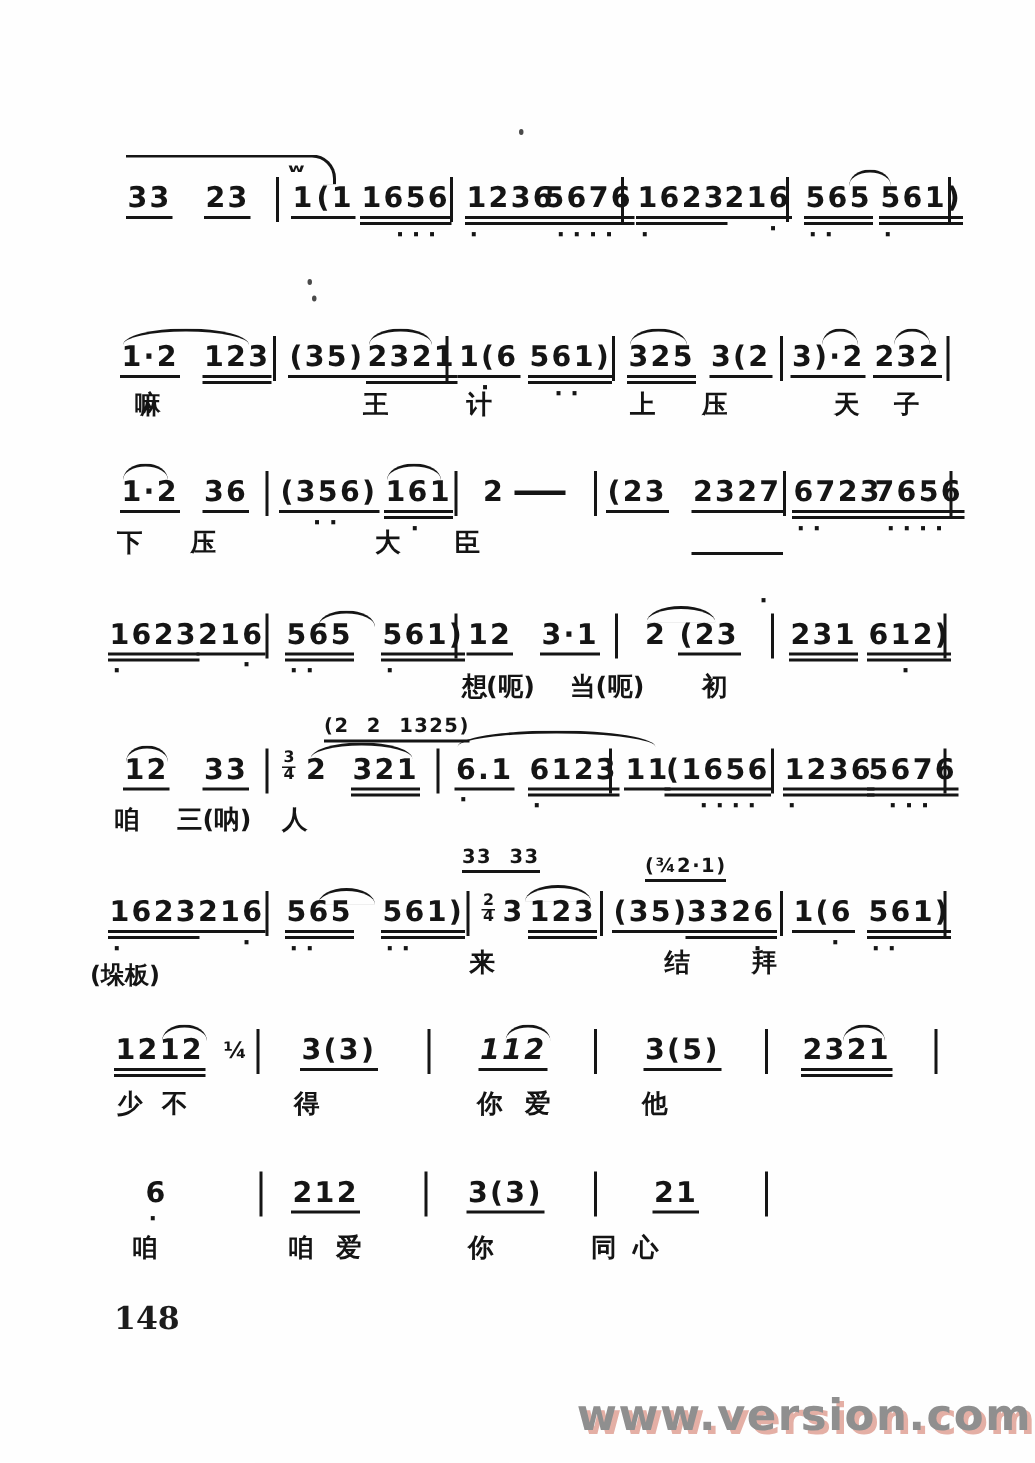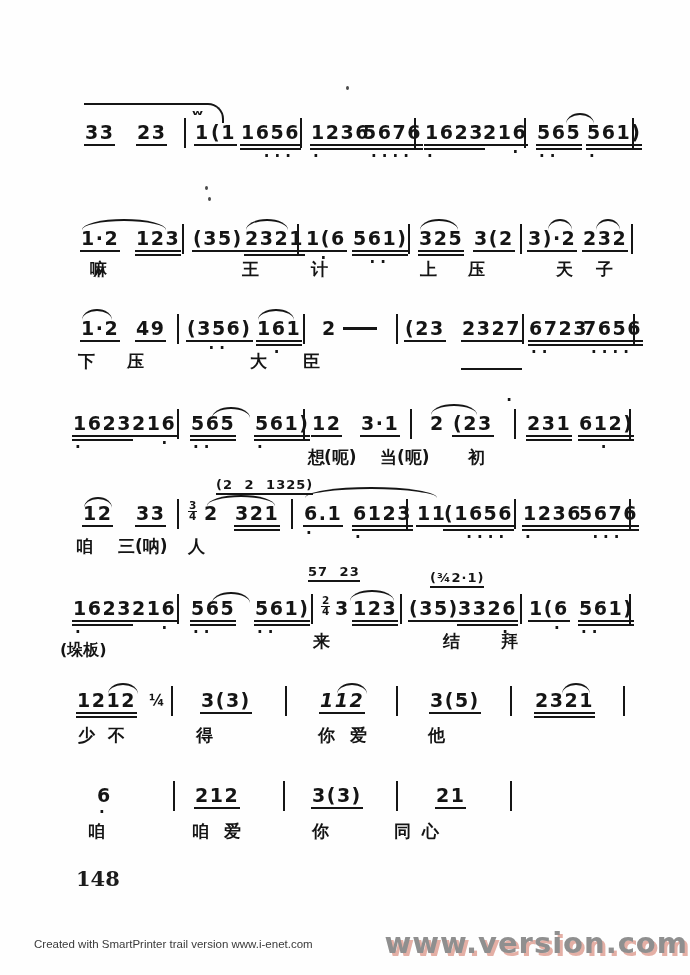--- a/index.html
+++ b/index.html
@@ -146,21 +146,21 @@
       <div class="lyric" style="left: 242px; top: 258px;">王</div>
       <div class="lyric" style="left: 311px; top: 258px;">计</div>
       <div class="lyric" style="left: 420px; top: 258px;">上</div>
       <div class="lyric" style="left: 468px; top: 258px;">压</div>
       <div class="lyric" style="left: 556px; top: 258px;">天</div>
       <div class="lyric" style="left: 596px; top: 258px;">子</div>
       <div class="note u1" style="left: 80px; top: 318px;">
         <div class="tx">1·2</div>
       </div>
       <div class="note u1" style="left: 135px; top: 318px;">
-        <div class="tx">49</div>
+        <div class="tx">36</div>
       </div>
       <div class="bar" style="left: 177px; top: 314px; height: 30px;"></div>
       <div class="note u1" style="left: 186px; top: 318px;">
         <div class="tx">(356)</div>
         <div class="dots">··</div>
       </div>
       <div class="note u2" style="left: 256px; top: 318px;">
         <div class="tx">161</div>
         <div class="l2"></div>
         <div class="dots">·</div>
@@ -352,21 +352,21 @@
         <div class="dots dr">·</div>
       </div>
       <div class="note u2" style="left: 578px; top: 598px;">
         <div class="tx">561)</div>
         <div class="l2"></div>
         <div class="dots dl">··</div>
       </div>
       <div class="bar" style="left: 629px; top: 594px; height: 30px;"></div>
       <div class="arc" style="left: 212px; top: 592px; width: 38px;"></div>
       <div class="arc" style="left: 350px; top: 590px; width: 44px;"></div>
-      <div class="ann supu" style="left: 308px; top: 564px;">57 23</div>
+      <div class="ann supu" style="left: 308px; top: 564px;">33 33</div>
       <div class="ann supu" style="left: 430px; top: 570px;">(¾2·1)</div>
       <div class="lyric label" style="left: 60px; top: 640px;">(垛板)</div>
       <div class="lyric" style="left: 313px; top: 630px;">来</div>
       <div class="lyric" style="left: 443px; top: 630px;">结</div>
       <div class="lyric" style="left: 501px; top: 630px;">拜</div>
       <div class="note u2" style="left: 76px; top: 690px;">
         <div class="tx">1212</div>
         <div class="l2"></div>
       </div>
       <div class="note fracd" style="left: 148px; top: 690px;">
@@ -421,14 +421,13 @@
       <div class="lyric" style="left: 224px; top: 820px;">爱</div>
       <div class="lyric" style="left: 312px; top: 820px;">你</div>
       <div class="lyric" style="left: 394px; top: 820px;">同</div>
       <div class="lyric" style="left: 422px; top: 820px;">心</div>
       <div class="speck" style="left: 205px; top: 186px;"></div>
       <div class="speck" style="left: 208px; top: 197px;"></div>
       <div class="speck" style="left: 346px; top: 86px;"></div>
     </div>
   <div class="pagenum">148</div>
   <div class="wm2">www.version.com</div>
-  <div class="credit">Created with SmartPrinter trail version www.i-enet.com</div>
 </div>
 
 </body></html>

